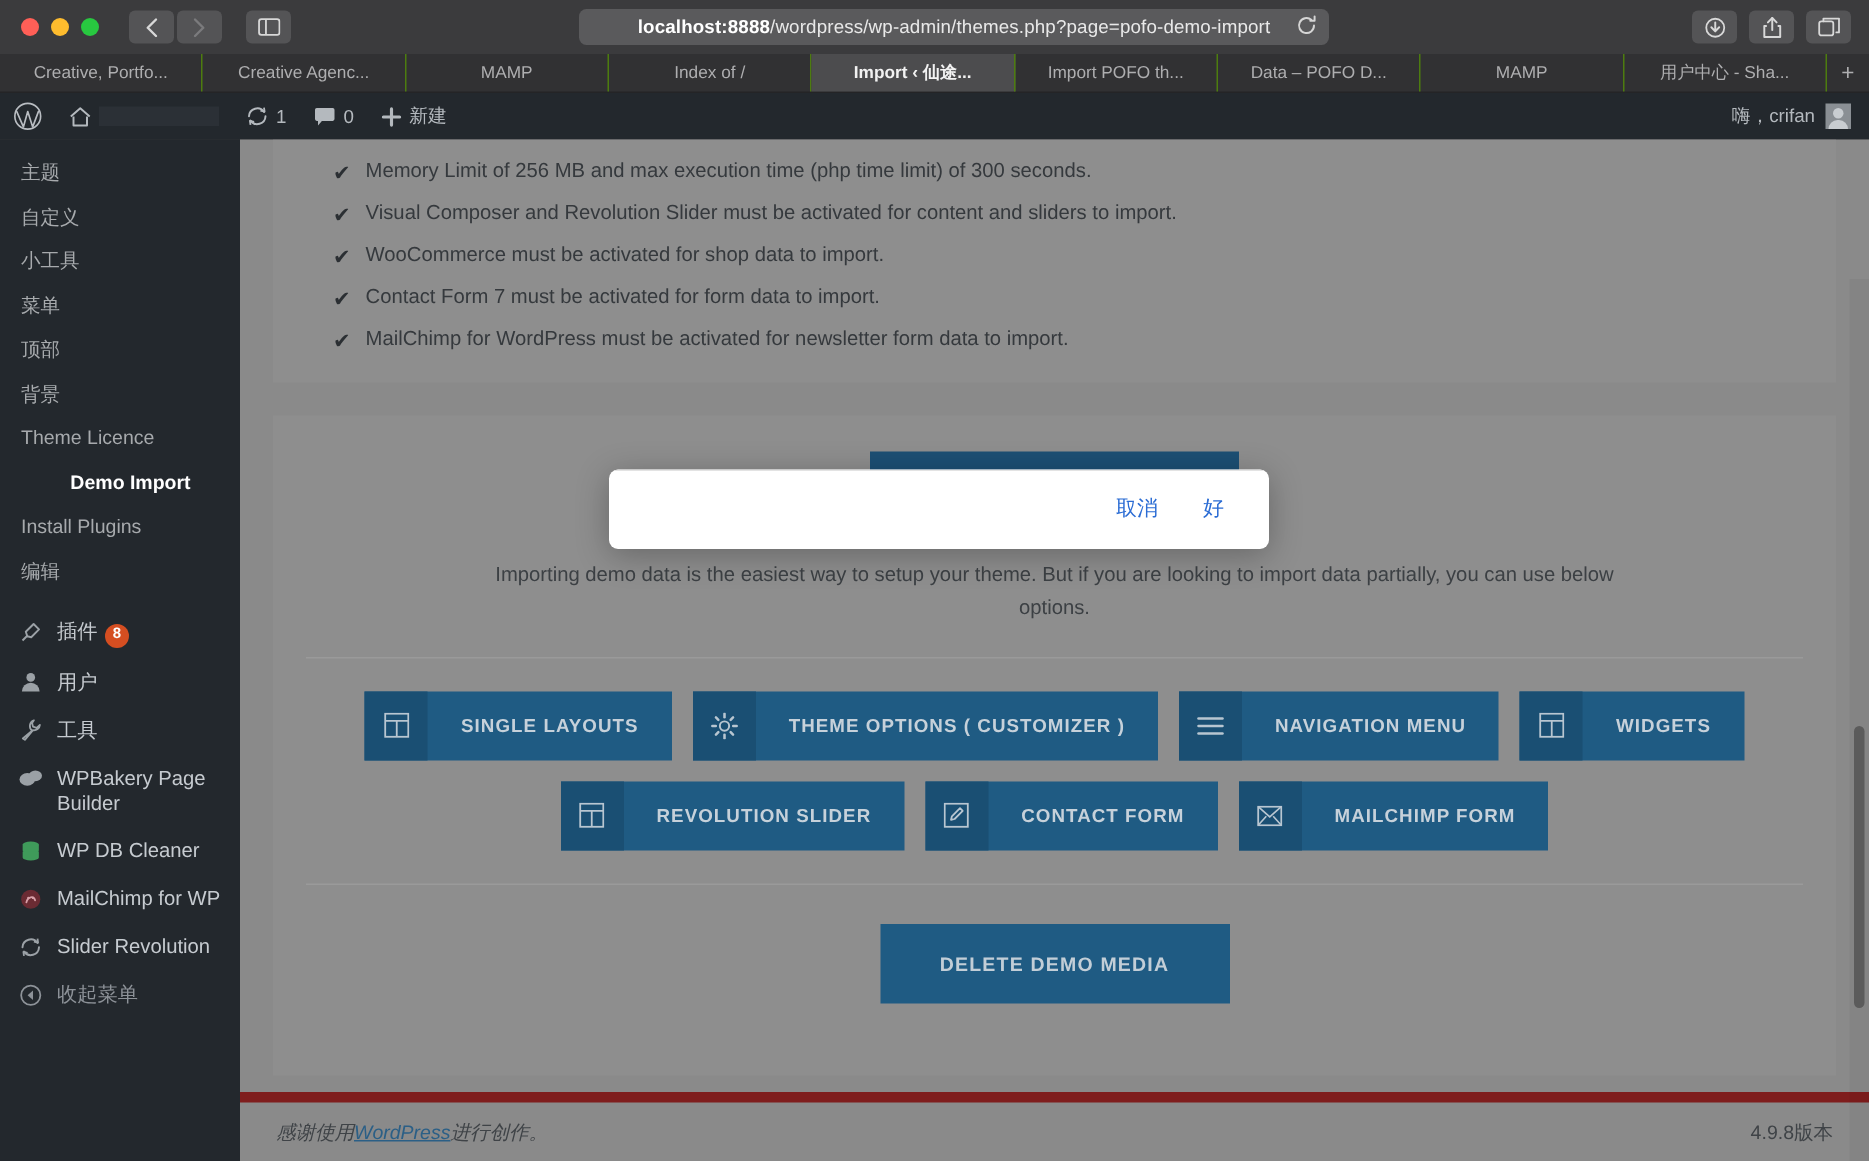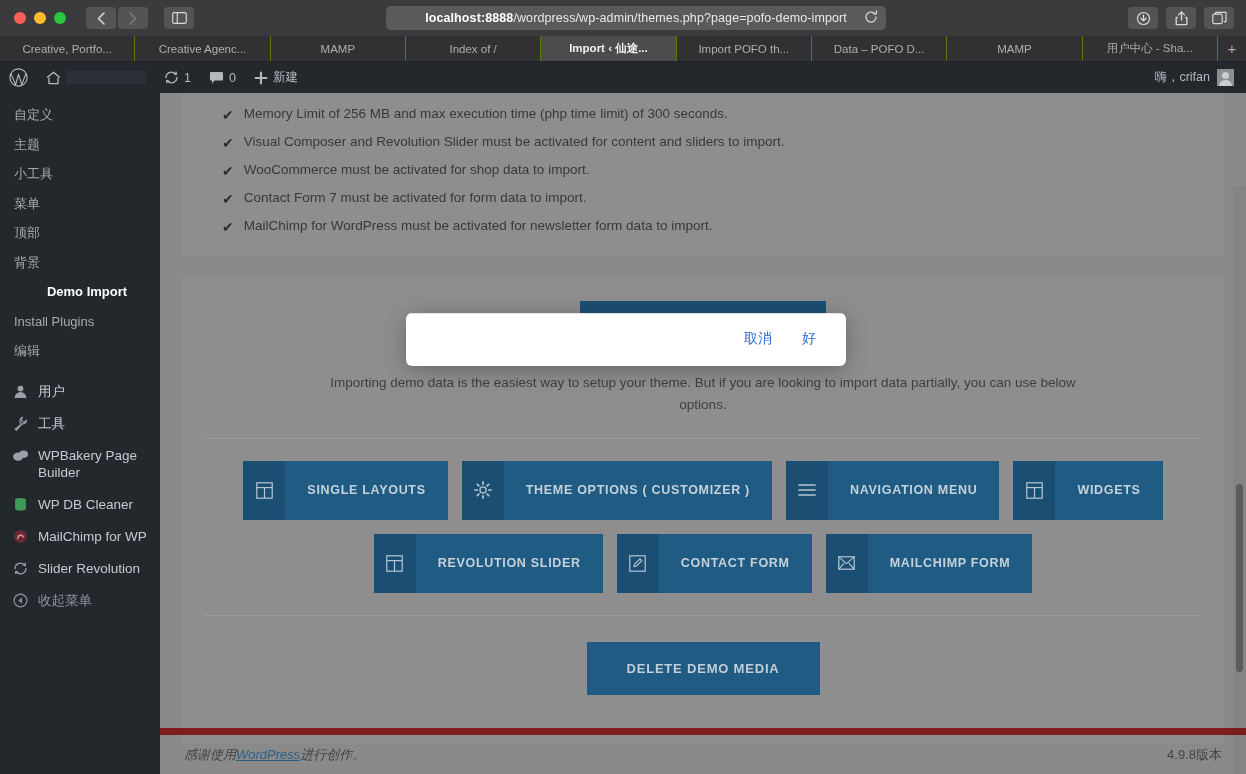--- a/index.html
+++ b/index.html
@@ -146,21 +146,21 @@
     color: #3c4044; font-size: 13.5px; line-height: 1.62; text-align: center;
   }
   .hr { height: 1px; background: #9a9a9a; margin: 22px 22px 0 22px; }
 
   .btn-rows { margin-top: 22px; }
   .btn-row {
     display: flex; justify-content: center; gap: 14px; margin-bottom: 14px;
   }
   .bigbtn {
     display: flex; align-items: stretch; background: #1f5b83;
-    color: #c6d1da; border: none; height: 59px; min-width: 120px;
+    color: #c6d1da; border: none; height: 46px; min-width: 120px;
   }
   .bigbtn .bico {
     width: 42px; background: #1a4f73;
     display: flex; align-items: center; justify-content: center;
     color: #b8c6d1;
   }
   .bigbtn .blabel {
     display: flex; align-items: center; padding: 0 22px;
     font-size: 12.5px; font-weight: bold; letter-spacing: 0.7px; white-space: nowrap;
   }
@@ -359,33 +359,42 @@
       <span>新建</span>
     </div>
     <div class="ab-right">
       <span>嗨，crifan</span>
       <span class="ab-avatar"></span>
     </div>
   </div>
 
   <div class="wp-sidebar">
     <div class="menu-sub">
+      <div class="sub-item"><span>主题</span></div>
       <div class="sub-item"><span>自定义</span></div>
-      <div class="sub-item"><span>主题</span></div>
       <div class="sub-item"><span>小工具</span></div>
       <div class="sub-item"><span>菜单</span></div>
       <div class="sub-item"><span>顶部</span></div>
       <div class="sub-item"><span>背景</span></div>
+      <div class="sub-item"><span>Theme Licence</span></div>
       <div class="sub-item current"><span>Demo Import</span></div>
       <div class="sub-item"><span>Install Plugins</span></div>
       <div class="sub-item"><span>编辑</span></div>
     </div>
 
     <div class="menu-sep"></div>
 
+    <div class="top-item">
+      <span class="mico">
+        <svg width="15" height="15" viewBox="0 0 15 15">
+            <path d="M2 13 L5 10 M5.2 10.2 L4.2 7.2 L9.4 2 L13 5.6 L7.8 10.8 Z" stroke="#9ba1a6" stroke-width="1.3" fill="none" stroke-linejoin="round"></path>
+          </svg>
+      </span>
+      <span class="tlabel"><span>插件</span><span class="badge">8</span></span>
+    </div>
 
     <div class="top-item">
       <span class="mico">
         <svg width="15" height="15" viewBox="0 0 15 15">
             <circle cx="7.5" cy="4.6" r="2.9" fill="#9ba1a6"></circle>
             <path d="M1.6 14 A5.9 5.9 0 0 1 13.4 14 Z" fill="#9ba1a6"></path>
           </svg>
       </span>
       <span class="tlabel">用户</span>
     </div>

